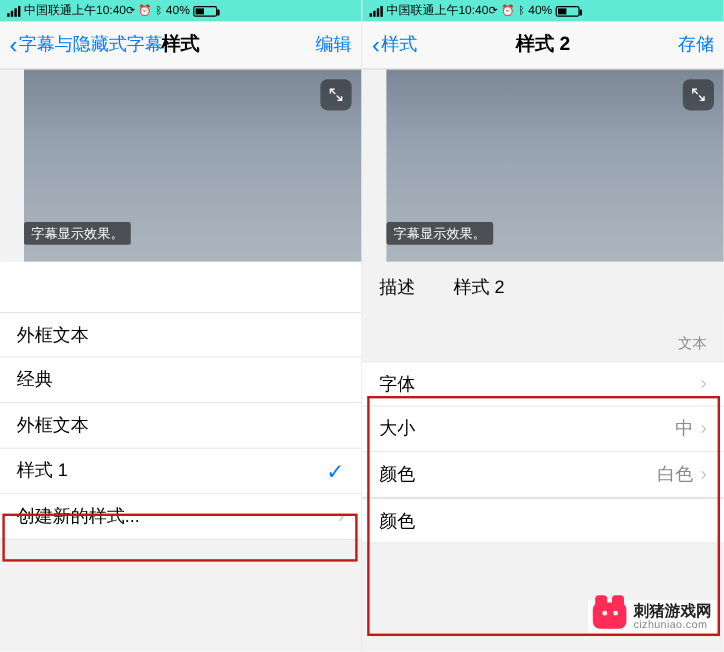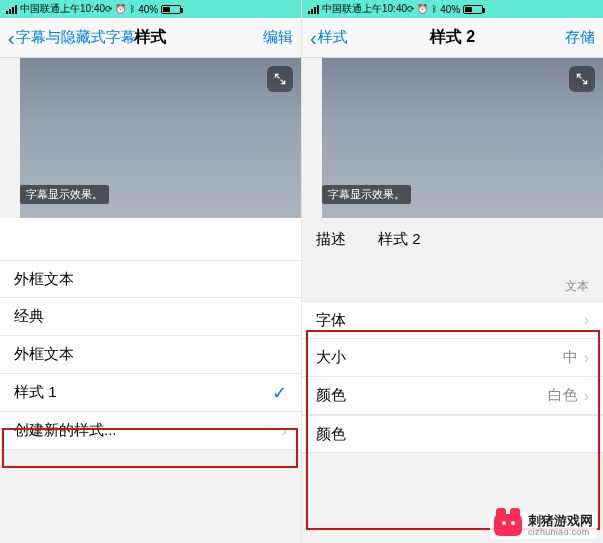--- a/index.html
+++ b/index.html
@@ -120,21 +120,21 @@
   
   .hl {
     position:absolute; border:2px solid #c21818; pointer-events:none;
     z-index:5;
   }
   .hl-left { left:2px; top:428px; width:296px; height:40px; }
   .hl-right { left:306px; top:330px; width:294px; height:200px; }
 
   
   .watermark {
-    position:absolute; right:6px; bottom:4px;
+    position:absolute; right:6px; bottom:16px;
     display:flex; align-items:center; gap:6px;
     background: rgba(255,255,255,0.85);
     padding: 2px 4px;
     font-size:12px; color:#444; z-index:10;
   }
   .wm-logo {
     width:28px; height:22px; background:#ff2d55; border-radius:6px;
     position:relative;
   }
   .wm-logo::before, .wm-logo::after{

